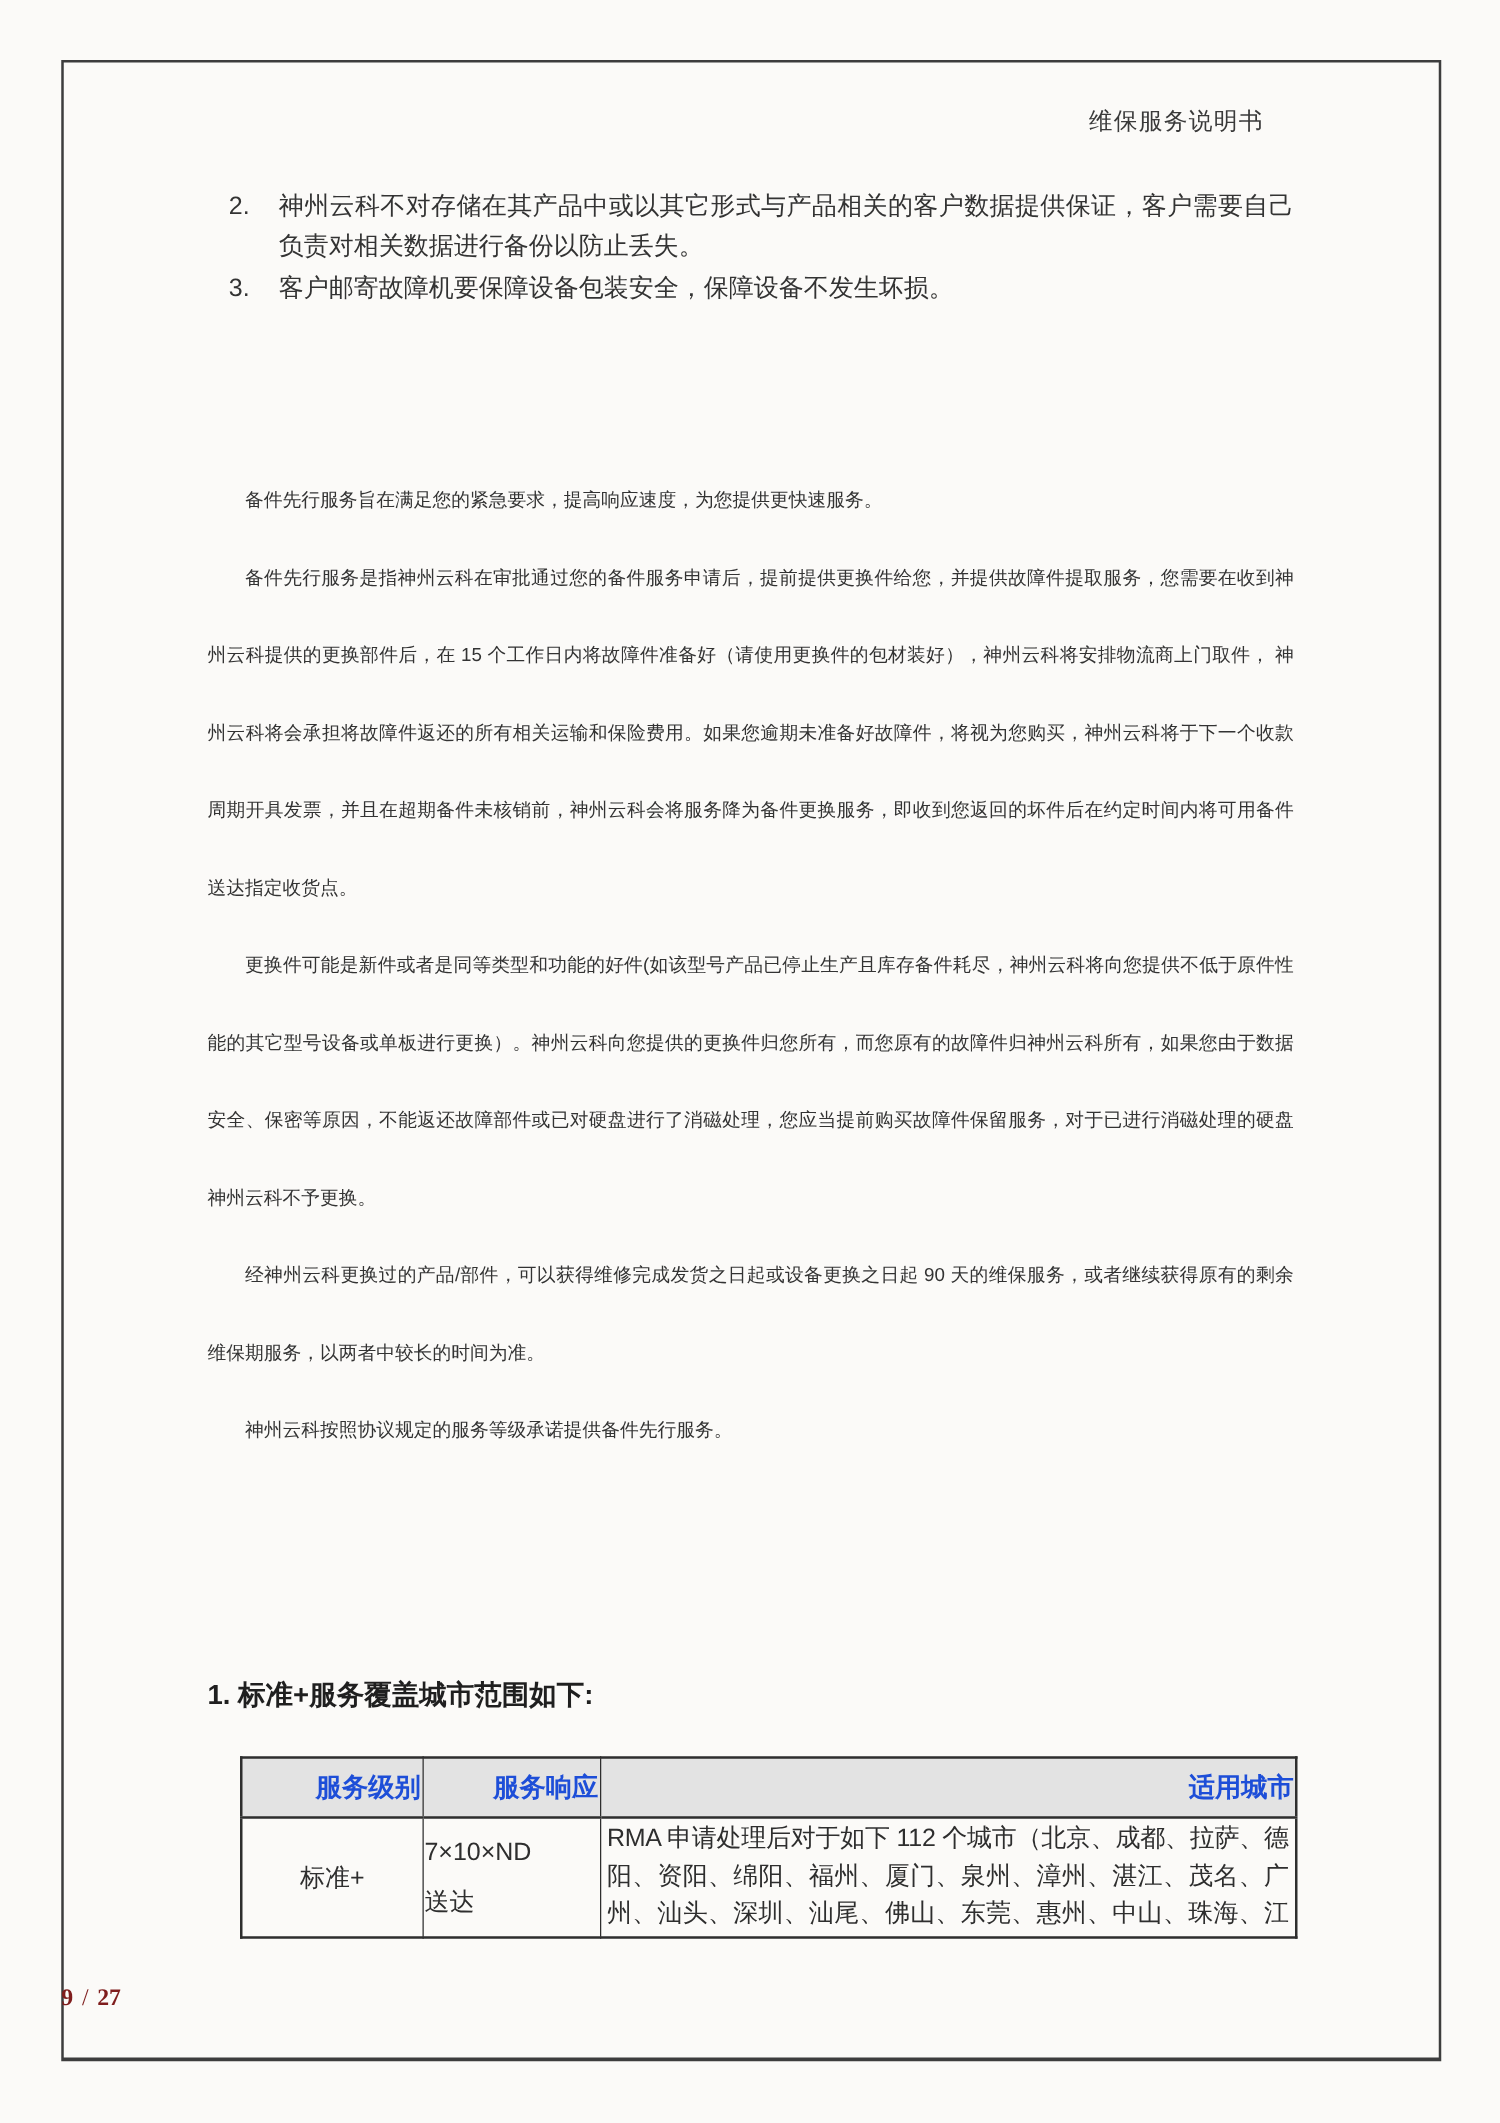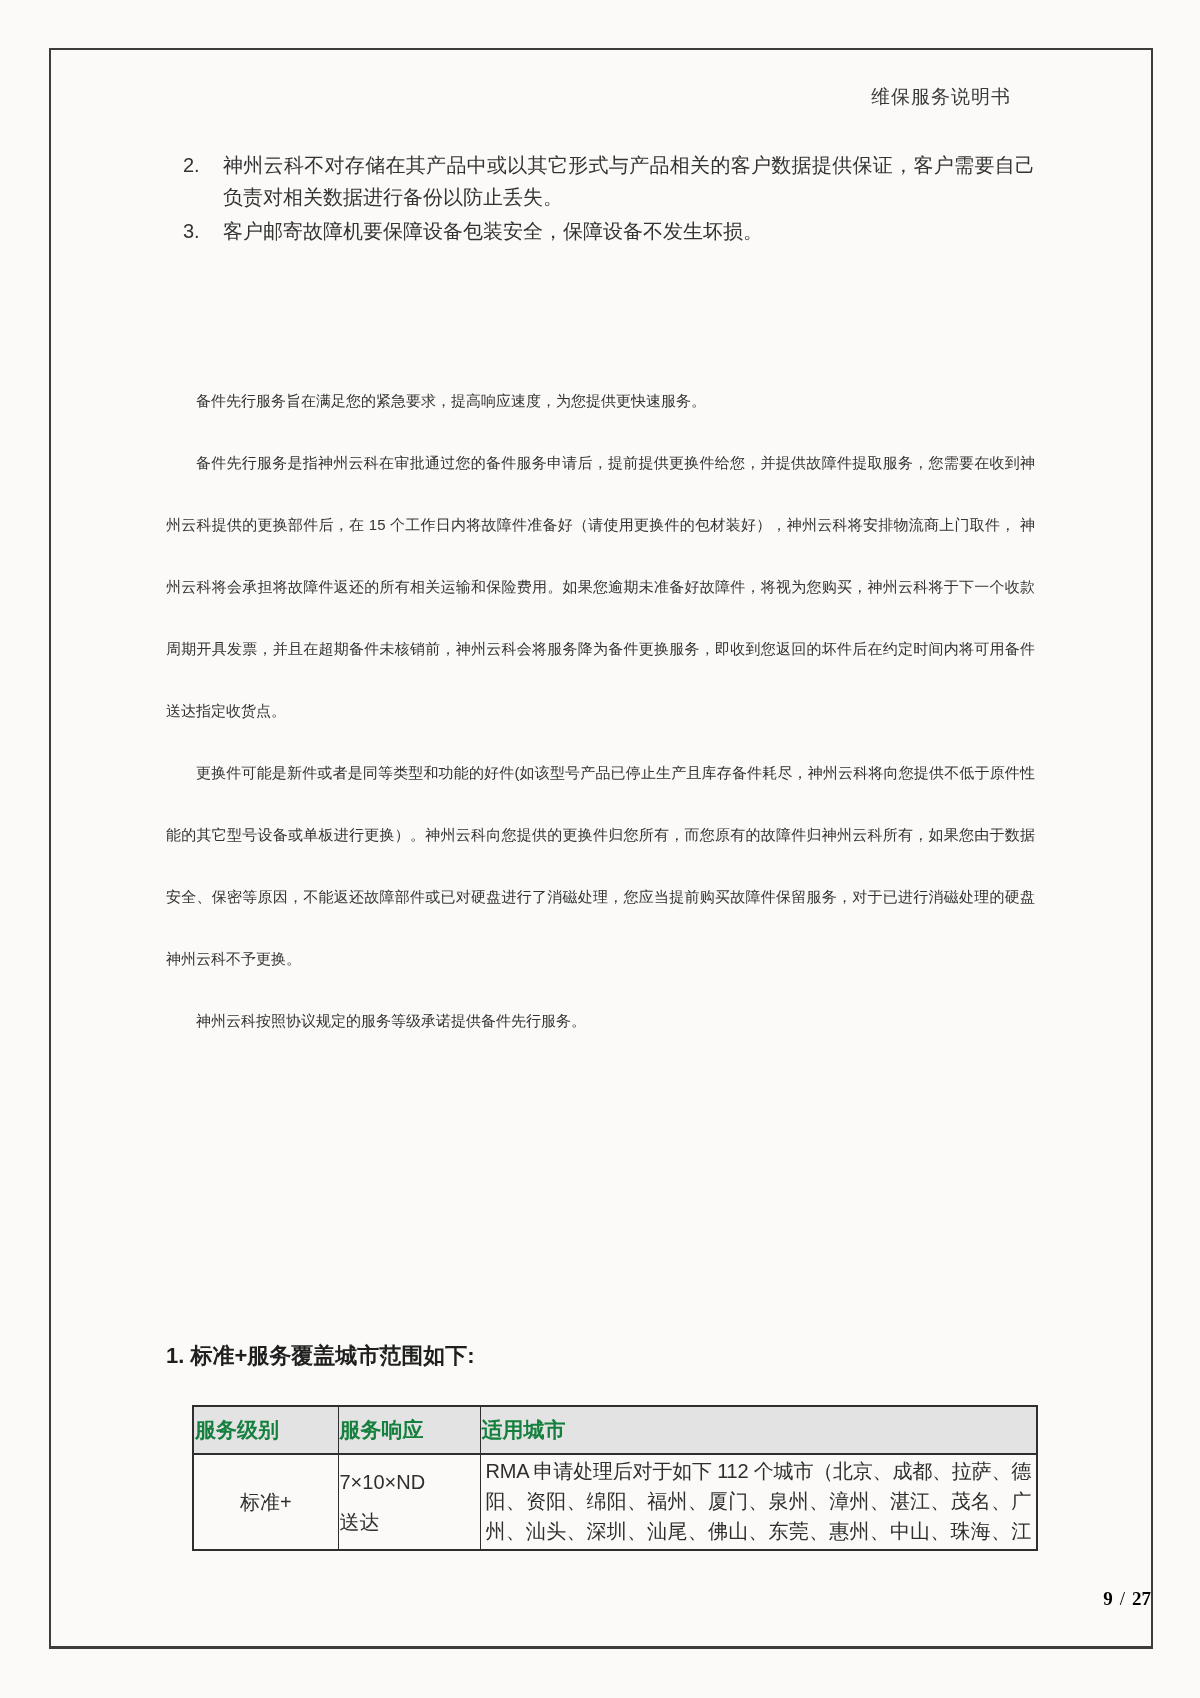--- a/index.html
+++ b/index.html
@@ -86,22 +86,22 @@
   }
   .service-table th,
   .service-table td{
     border:1px solid #2e2e2e;
   }
   .service-table th{
     background:#e3e3e3;
     height:44px;
     font-size:21px;
     font-weight:bold;
-    text-align:left;
-    color:#15803d;
+    text-align:right;
+    color:#1d4ed8;
     border-bottom-width:2px;
   }
   .service-table td{
     height:92px;
     vertical-align:middle;
     color:#2e2e2e;
   }
   td.cell-level{
     text-align:center;
     font-size:20px;
@@ -119,25 +119,25 @@
     overflow:hidden;
     font-size:20px;
     line-height:30px;
     text-align:justify;
     letter-spacing:-0.2px;
   }
   .footer{
     position:absolute;
     top:1588px; left:49px;
     width:1102px;
-    text-align:right;
+    text-align:left;
     font-family:"Liberation Serif", serif;
     font-size:19px;
     font-weight:bold;
-    color:#000000;
+    color:#7f1d1d;
   }
   .footer .sep{
     font-weight:normal;
     margin:0 7px;
   }
 </style>
 </head>
 <body>
 
 <div class="screen">
@@ -155,20 +155,21 @@
       <span class="li-num">3.</span>
       <div class="li-text">客户邮寄故障机要保障设备包装安全，保障设备不发生坏损。</div>
     </div>
   </div>
 
 
   <div class="paragraphs">
     <p>备件先行服务旨在满足您的紧急要求，提高响应速度，为您提供更快速服务。</p>
     <p>备件先行服务是指神州云科在审批通过您的备件服务申请后，提前提供更换件给您，并提供故障件提取服务，您需要在收到神州云科提供的更换部件后，在 15 个工作日内将故障件准备好（请使用更换件的包材装好），神州云科将安排物流商上门取件， 神州云科将会承担将故障件返还的所有相关运输和保险费用。如果您逾期未准备好故障件，将视为您购买，神州云科将于下一个收款周期开具发票，并且在超期备件未核销前，神州云科会将服务降为备件更换服务，即收到您返回的坏件后在约定时间内将可用备件送达指定收货点。</p>
     <p>更换件可能是新件或者是同等类型和功能的好件(如该型号产品已停止生产且库存备件耗尽，神州云科将向您提供不低于原件性能的其它型号设备或单板进行更换）。神州云科向您提供的更换件归您所有，而您原有的故障件归神州云科所有，如果您由于数据安全、保密等原因，不能返还故障部件或已对硬盘进行了消磁处理，您应当提前购买故障件保留服务，对于已进行消磁处理的硬盘神州云科不予更换。</p>
+    <p>经神州云科更换过的产品/部件，可以获得维修完成发货之日起或设备更换之日起 90 天的维保服务，或者继续获得原有的剩余维保期服务，以两者中较长的时间为准。</p>
     <p>神州云科按照协议规定的服务等级承诺提供备件先行服务。</p>
   </div>
 
   <div class="coverage-heading">1. 标准+服务覆盖城市范围如下:</div>
 
   <table class="service-table">
     <colgroup>
       <col style="width:145px">
       <col style="width:142px">
       <col style="width:557px">

